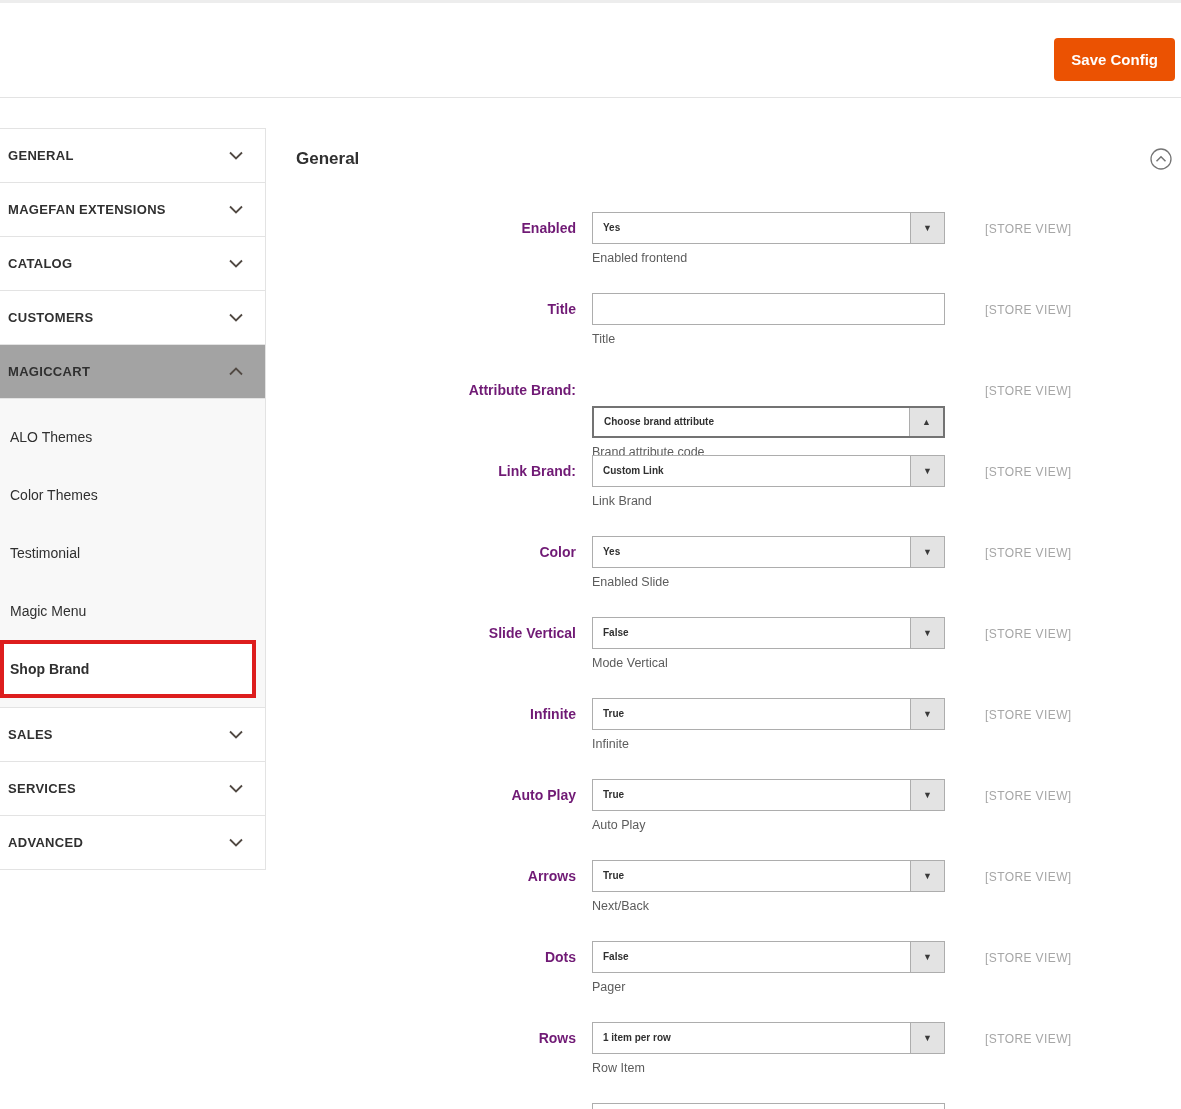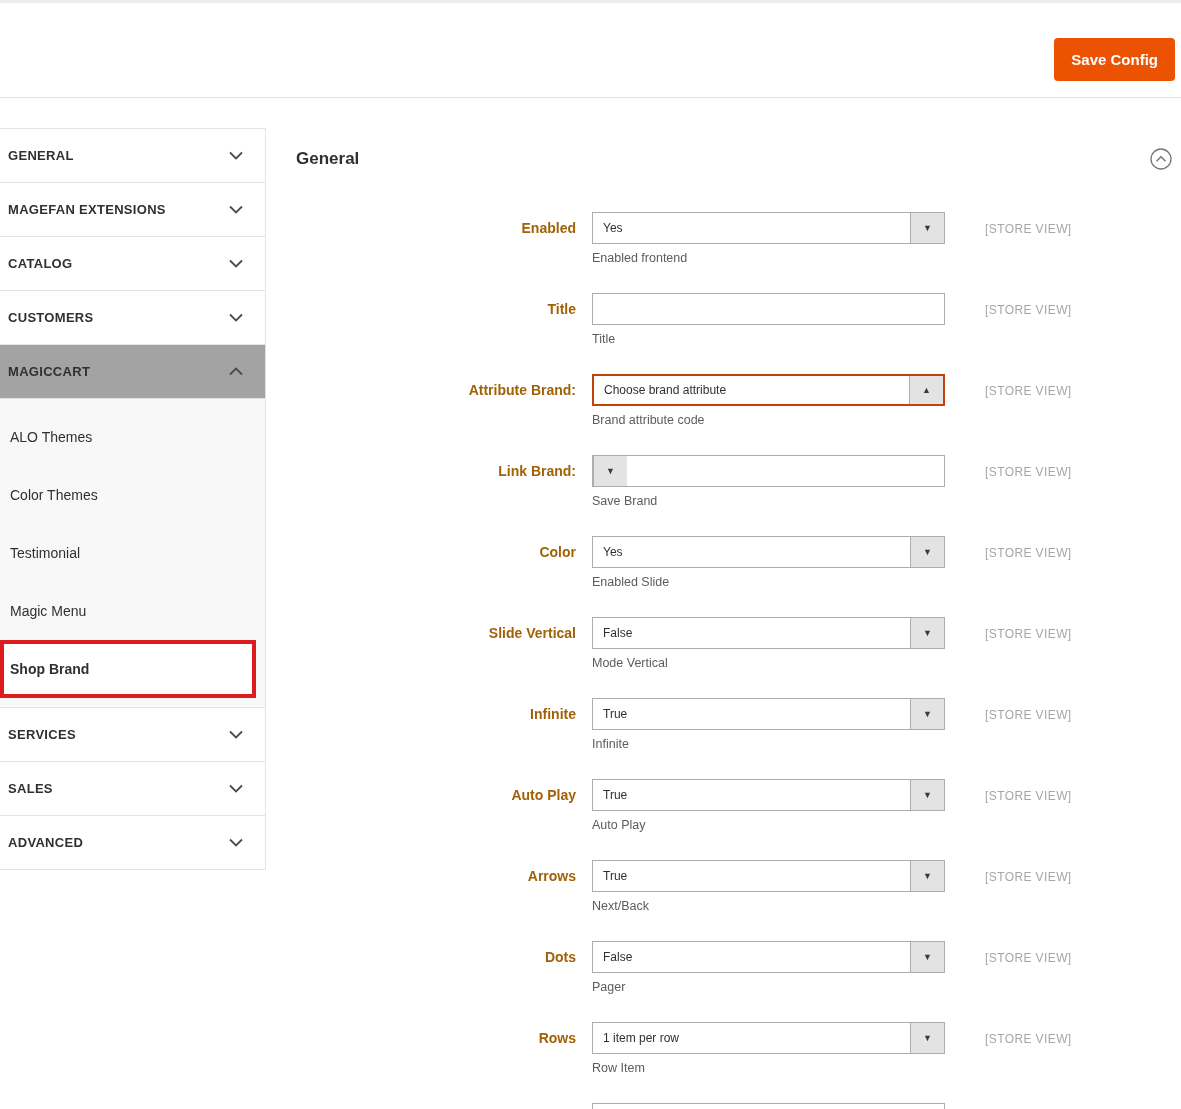--- a/index.html
+++ b/index.html
@@ -50,31 +50,31 @@
     position:absolute; top:16px; left:29px; right:9px; height:30px;
     display:flex; align-items:center; justify-content:space-between;
   }
   .section-title { font-size:17px; font-weight:700; color:#303030; }
   .collapse-btn { width:22px; height:22px; cursor:pointer; display:flex; }
 
   .form { position:absolute; top:84px; left:29px; right:0; }
   .field-row { display:flex; align-items:flex-start; height:81px; }
   .field-label {
     width:280px; text-align:right; font-weight:700; font-size:14px;
-    padding-top:8px; color:#a16207;
+    padding-top:8px; color:#701a75;
   }
   .field-control { margin-left:16px; width:353px; }
   .control-box {
     box-sizing:border-box; height:32px; border:1px solid #adadad;
     background:#fff; display:flex; align-items:stretch;
   }
-  .control-box.focused { border:2px solid #c2410c; }
+  .control-box.focused { border:2px solid #737373;margin-top:32px; }
   .control-value {
-    flex:1; padding:0 10px; font-size:12px; line-height:30px;
-    white-space:nowrap; overflow:hidden; color:#303030;
+    flex:1; padding:0 10px; font-size:10px; line-height:30px;
+    white-space:nowrap; overflow:hidden; color:#303030;font-weight:bold;
   }
   .control-box.focused .control-value { line-height:28px; }
   .dd-btn {
     flex:0 0 33px; border-left:1px solid #adadad; background:#e3e3e3;
     display:flex; align-items:center; justify-content:center;
     font-size:9px; color:#3a3a3a; cursor:pointer;
   }
   .control-input {
     width:100%; height:100%; border:none; outline:none; background:#fff;
     font-family:inherit; font-size:14px; padding:0 10px; box-sizing:border-box;
@@ -147,29 +147,29 @@
           <span>Testimonial</span>
         </div>
         <div class="sub-item">
           <span>Magic Menu</span>
         </div>
         <div class="sub-item highlighted">
           <span>Shop Brand</span>
         </div>
       </div>
       <div class="side-section">
+        <span class="side-label">SALES</span>
+        <span class="chev">
+          <svg width="14" height="9" viewBox="0 0 14 9">
+            <path d="M1 1.5 L7 7.5 L13 1.5" fill="none" stroke="#514943" stroke-width="1.8"></path>
+          </svg>
+        </span>
+      </div>
+      <div class="side-section">
         <span class="side-label">SERVICES</span>
-        <span class="chev">
-          <svg width="14" height="9" viewBox="0 0 14 9">
-            <path d="M1 1.5 L7 7.5 L13 1.5" fill="none" stroke="#514943" stroke-width="1.8"></path>
-          </svg>
-        </span>
-      </div>
-      <div class="side-section">
-        <span class="side-label">SALES</span>
         <span class="chev">
           <svg width="14" height="9" viewBox="0 0 14 9">
             <path d="M1 1.5 L7 7.5 L13 1.5" fill="none" stroke="#514943" stroke-width="1.8"></path>
           </svg>
         </span>
       </div>
       <div class="side-section">
         <span class="side-label">ADVANCED</span>
         <span class="chev">
           <svg width="14" height="9" viewBox="0 0 14 9">
@@ -219,23 +219,24 @@
               <div class="dd-btn">▲</div>
             </div>
             <div class="helper">Brand attribute code</div>
           </div>
           <div class="scope">[STORE VIEW]</div>
         </div>
         <div class="field-row">
           <div class="field-label">Link Brand:</div>
           <div class="field-control">
             <div class="control-box">
-              <div class="dd-btn">▼</div>
-            </div>
-            <div class="helper">Save Brand</div>
+              <div class="control-value">Custom Link</div>
+              <div class="dd-btn">▼</div>
+            </div>
+            <div class="helper">Link Brand</div>
           </div>
           <div class="scope">[STORE VIEW]</div>
         </div>
         <div class="field-row">
           <div class="field-label">Color</div>
           <div class="field-control">
             <div class="control-box">
               <div class="control-value">Yes</div>
               <div class="dd-btn">▼</div>
             </div>

